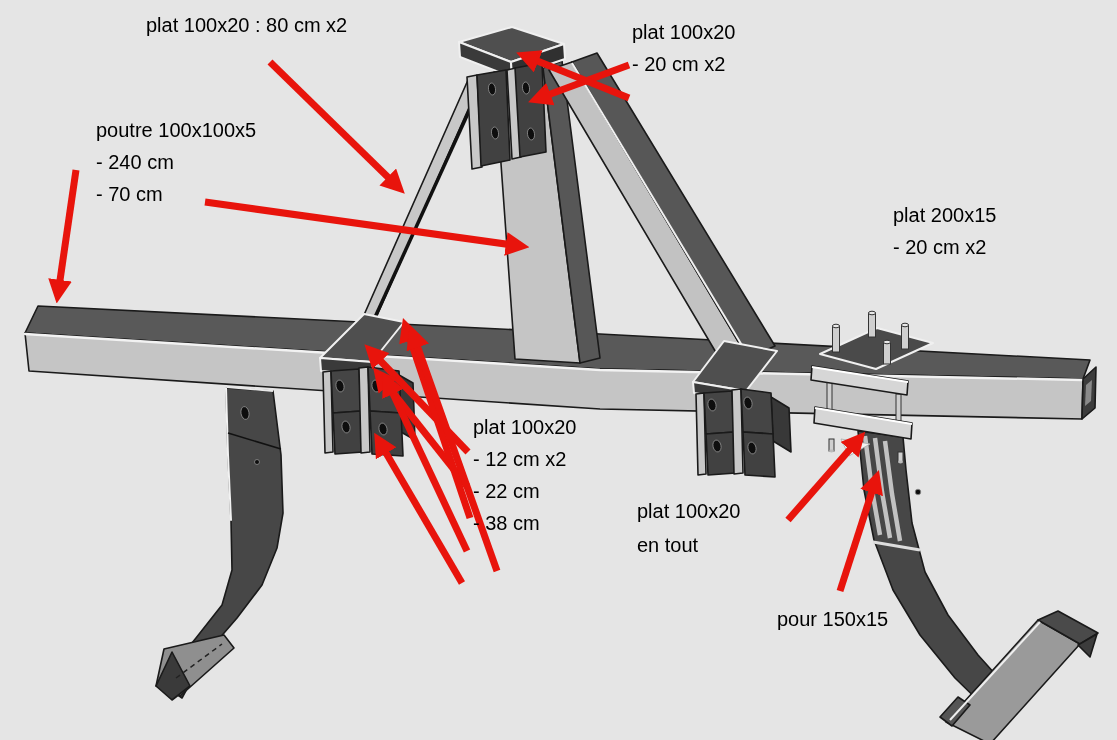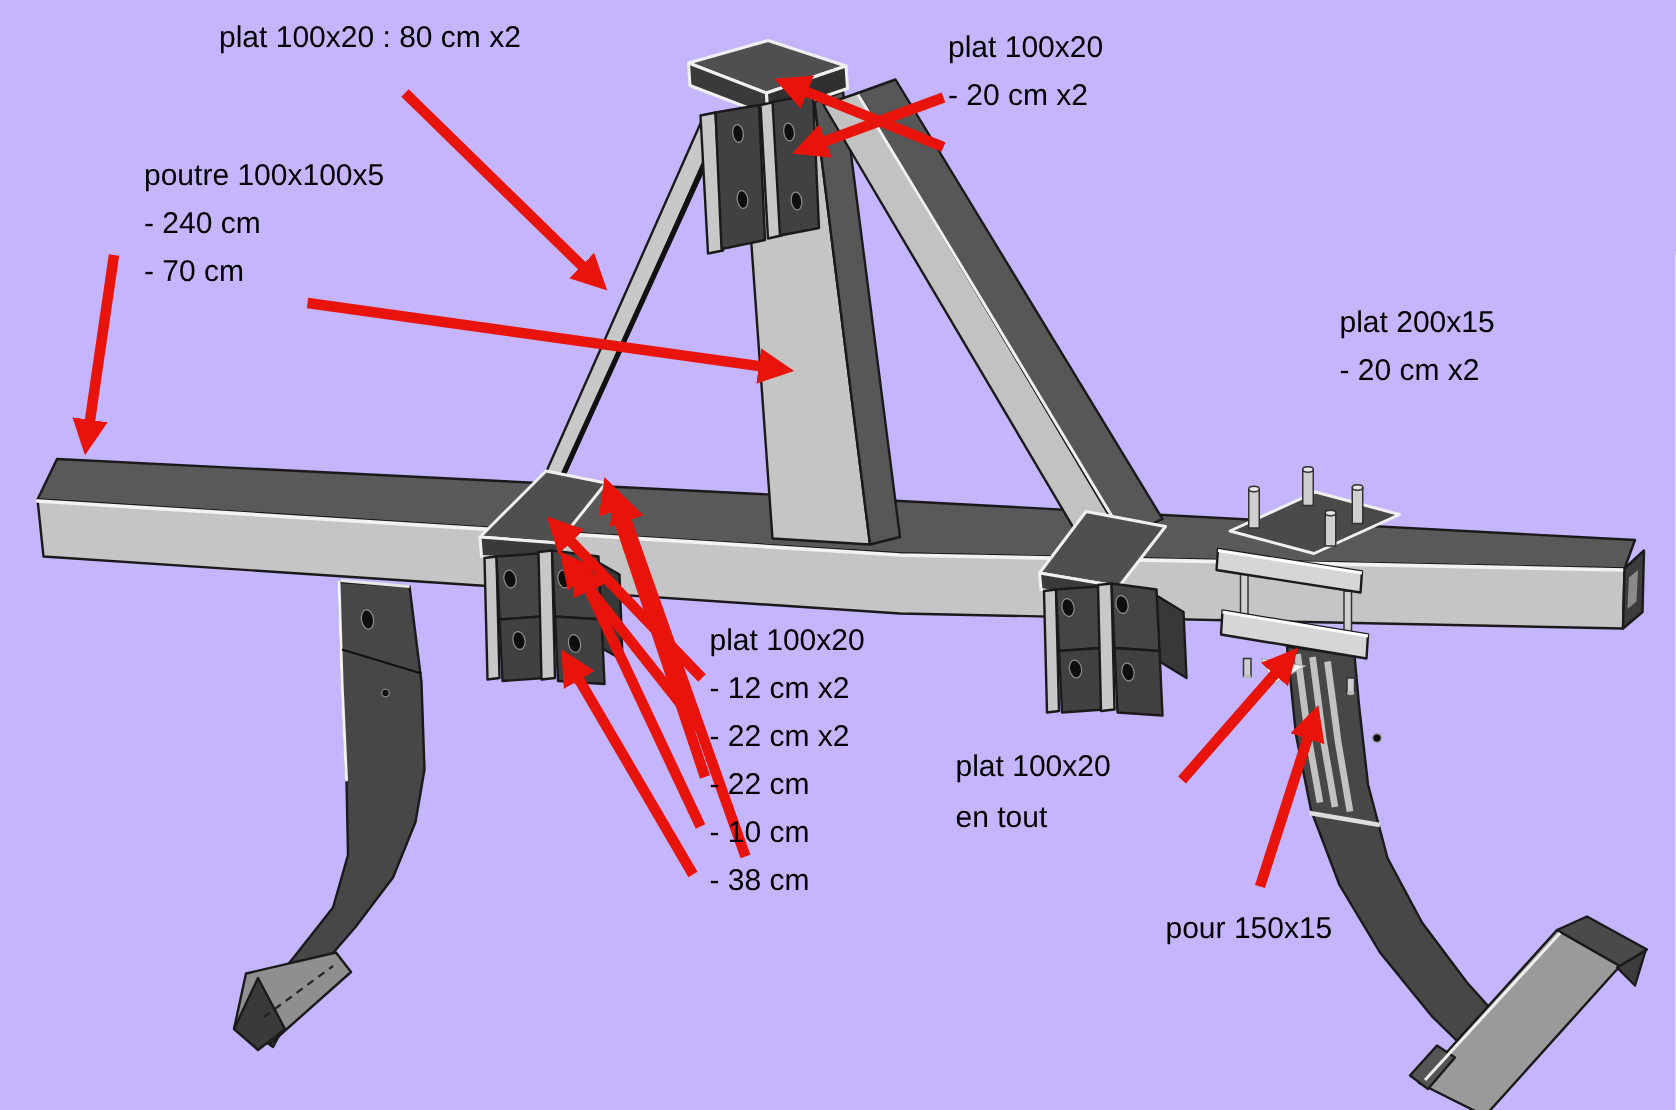--- a/index.html
+++ b/index.html
@@ -1,17 +1,17 @@
 <!DOCTYPE html>
 <html><head>
 <meta charset="utf-8">
 <style>
   html,body{margin:0;padding:0;background:#fff;}
   #stage{
-    position:relative;width:1117px;height:740px;background:#c4b5fd;overflow:hidden;
+    position:relative;width:1117px;height:740px;background:#e5e5e5;overflow:hidden;
     font-family:"Liberation Sans",sans-serif;
   }
   #model{position:absolute;left:0;top:0;}
   .lbl{
     position:absolute;color:#000;font-size:20px;line-height:32px;
     white-space:nowrap;
   }
   .lbl.lh34{line-height:34px;}
   .ln{stroke:#1a1a1a;stroke-width:1.6;stroke-linejoin:round;}
   .whiteEdge{stroke:#f2f2f2;fill:none;stroke-linecap:round;}
@@ -172,37 +172,35 @@
 
   <div class="lbl" style="left:146px;top:9px">
     <div>plat 100x20 : 80 cm x2</div>
   </div>
 
   <div class="lbl" style="left:632px;top:16px">
     <div>plat 100x20</div>
     <div>- 20 cm x2</div>
   </div>
 
-  <div class="lbl" style="left:96px;top:101px">
+  <div class="lbl" style="left:96px;top:114px">
     <div>poutre 100x100x5</div>
     <div>- 240 cm</div>
     <div>- 70 cm</div>
   </div>
 
   <div class="lbl" style="left:893px;top:199px">
     <div>plat 200x15</div>
     <div>- 20 cm x2</div>
   </div>
 
   <div class="lbl" style="left:473px;top:411px">
     <div>plat 100x20</div>
     <div>- 12 cm x2</div>
-    <div>- 22 cm x2</div>
     <div>- 22 cm</div>
-    <div>- 10 cm</div>
     <div>- 38 cm</div>
   </div>
 
   <div class="lbl lh34" style="left:637px;top:494px">
     <div>plat 100x20</div>
     <div>en tout</div>
   </div>
 
   <div class="lbl" style="left:777px;top:603px">
     <div>pour 150x15</div>

